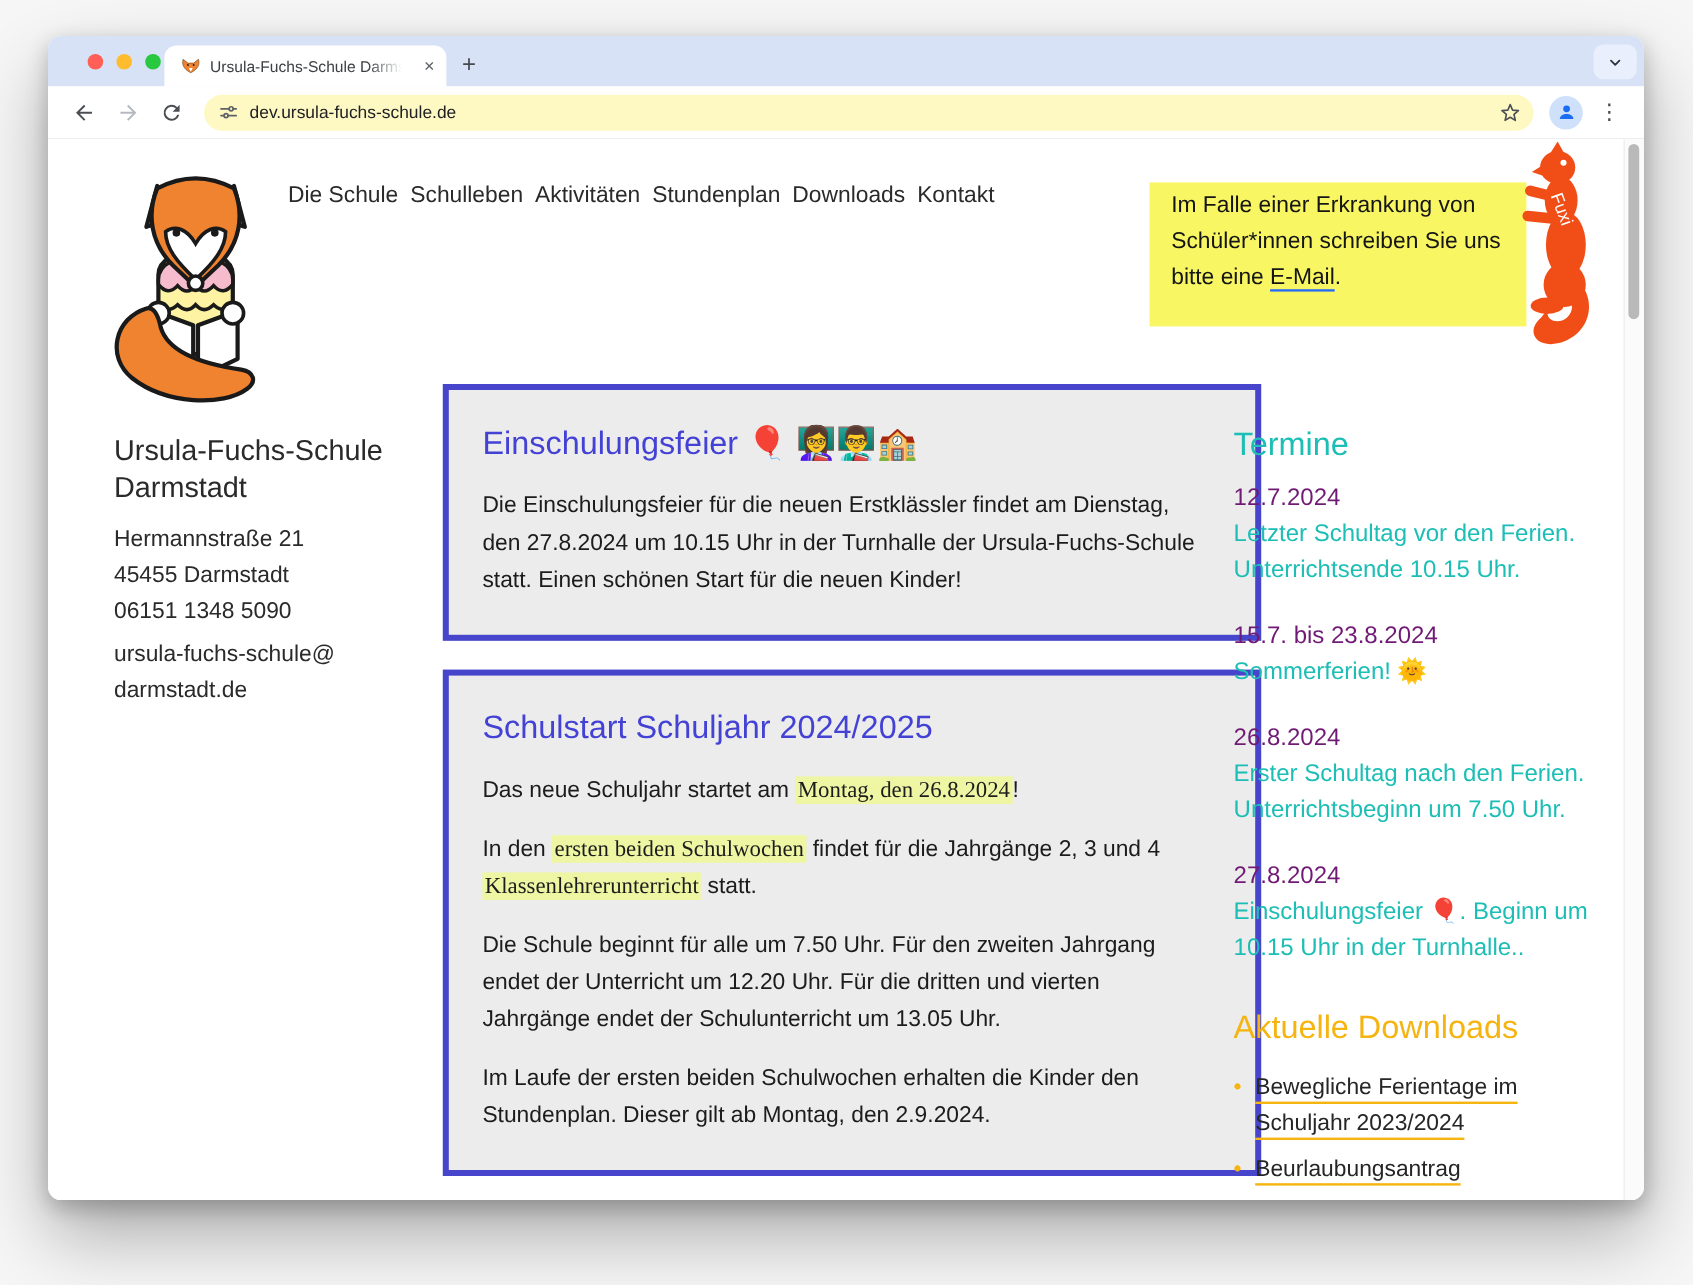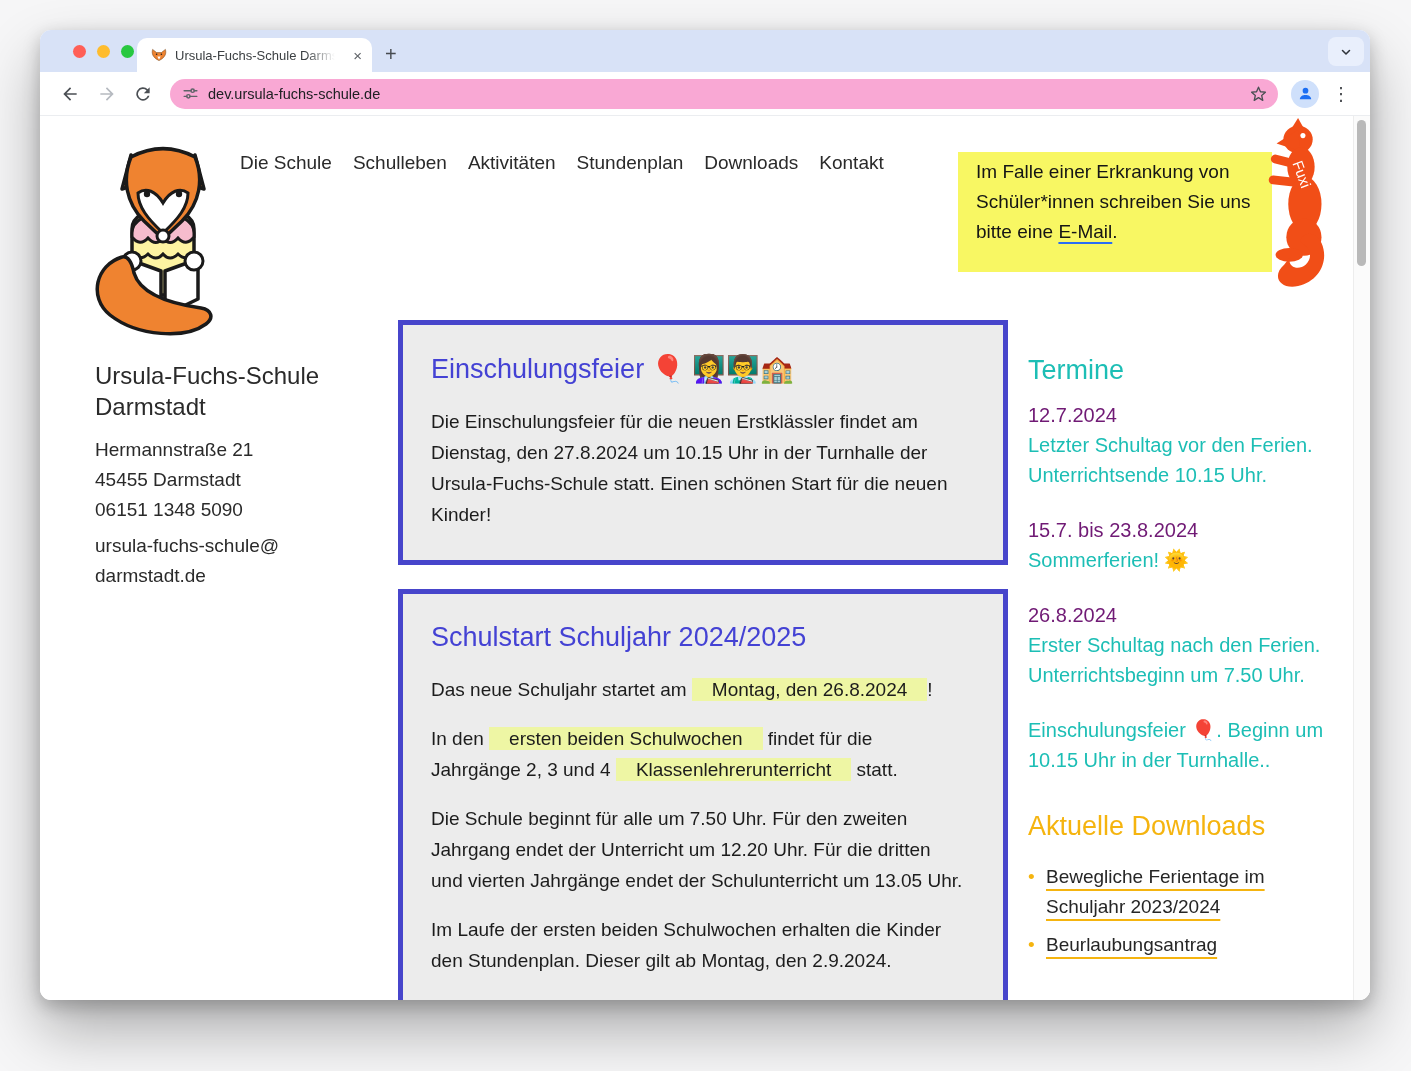--- a/index.html
+++ b/index.html
@@ -42,56 +42,56 @@
   }
   .toolbar{
     position:absolute; left:0; top:42px; right:0; height:44px; background:#fff;
     border-bottom:1px solid #ebedf0; display:flex; align-items:center;
   }
   .nav-ico{ width:20px; height:20px; flex:0 0 auto; }
   .ico-back{ margin-left:20px; }
   .ico-fwd{ margin-left:17px; }
   .ico-reload{ margin-left:16px; }
   .urlbar{
-    margin-left:17px; width:1108px; height:30px; background:#f9a8d4;
+    margin-left:17px; width:1108px; height:30px; background:#fef9c3;
     border-radius:15px; display:flex; align-items:center; padding:0 10px 0 12px;
   }
   .url-text{ font-size:14.5px; color:#202124; margin-left:9px; flex:1 1 auto; }
   .avatar{ width:28px; height:28px; border-radius:50%; background:#cfe0fb;
     margin-left:13px; display:flex; align-items:center; justify-content:center; }
   .menu-dots{ font-size:18px; color:#45484d; margin-left:13px; letter-spacing:0; }
   
   .page{ position:absolute; left:0; top:86px; right:0; bottom:0; background:#fff; overflow:hidden; }
   .scroll-track{ position:absolute; right:0; top:0; bottom:0; width:17px; background:#fbfbfb; border-left:1px solid #ededed; }
   .scroll-thumb{ position:absolute; right:4px; top:4px; width:9px; height:146px; border-radius:5px; background:#b9b9b9; }
 
   .logo{ position:absolute; left:48px; top:25px; width:150px; height:200px; }
-  .mainnav{ position:absolute; left:200px; top:36px; display:flex; gap:21px; }
+  .mainnav{ position:absolute; left:200px; top:36px; display:flex; gap:10px; }
   .nav-link{ font-size:19px; color:#2a2a2a; text-decoration:none; white-space:nowrap; }
   .notice{
     position:absolute; left:918px; top:36px; width:314px; min-height:120px;
     background:#f8f763; padding:5px 18px; font-size:19px; line-height:30px; color:#151515;
   }
   .notice-link{ color:#151515; text-decoration:underline; text-decoration-color:#2a6df5; text-decoration-thickness:2px; text-underline-offset:4px; }
   .mascot{ position:absolute; left:1228px; top:2px; width:64px; height:172px; }
 
   .identity{ position:absolute; left:55px; top:244px; width:280px; color:#2a2a2a; }
   .school-name{ font-size:24px; line-height:31px; font-weight:400; margin-bottom:13px; }
   .addr-line{ font-size:19px; line-height:30px; }
   .email{ margin-top:6px; }
 
-  .articles{ position:absolute; left:358px; top:204px; width:610px; }
+  .articles{ position:absolute; left:329px; top:204px; width:682px; }
   .article{
     border:5px solid #4745cb; background:#ececec;
     padding:28px 36px 30px 28px; margin-bottom:24px;
   }
   .article-title{ font-size:27px; font-weight:400; color:#4442d4; margin-bottom:21px; }
   .article p{ font-size:19px; line-height:31px; color:#1c1c1c; margin-bottom:18px; }
   .article p:last-child{ margin-bottom:0; }
-  mark{ background:#eef6a4; color:#1c1c1c; padding:1px 20px; }
+  mark{ background:#eef6a4; color:#1c1c1c; padding:1px 2px;font-family:Liberation Serif, serif; }
 
   .sidebar{ position:absolute; left:988px; top:239px; width:300px; }
   .termine-title{ font-size:27px; font-weight:400; color:#1cbeb5; margin-bottom:14px; }
   .event{ margin-bottom:25px; }
   .event-date{ font-size:20px; line-height:30px; color:#701a75; }
   .event-text{ font-size:20px; line-height:30px; color:#1cbeb5; }
   .downloads-title{ font-size:27px; font-weight:400; color:#f5b40f; margin:36px 0 20px 0; }
   .downloads-list{ list-style:none; }
   .downloads-list li{ position:relative; padding-left:18px; font-size:19px; line-height:30px; margin-bottom:8px; }
   .downloads-list li::before{ content:"•"; color:#f5b40f; position:absolute; left:0; top:0; }
@@ -236,20 +236,21 @@
           </div>
           <div class="event">
             <div class="event-date">15.7. bis 23.8.2024</div>
             <div class="event-text">Sommerferien! 🌞</div>
           </div>
           <div class="event">
             <div class="event-date">26.8.2024</div>
             <div class="event-text">Erster Schultag nach den Ferien. Unterrichtsbeginn um 7.50 Uhr.</div>
           </div>
           <div class="event">
+            <div class="event-date">27.8.2024</div>
             <div class="event-text">Einschulungsfeier 🎈. Beginn um 10.15 Uhr in der Turnhalle..</div>
           </div>
         </div>
       <h2 class="downloads-title">Aktuelle Downloads</h2>
       <ul class="downloads-list">
           <li><a class="dl-link">Bewegliche Ferientage im Schuljahr 2023/2024</a></li>
           <li><a class="dl-link">Beurlaubungsantrag</a></li>
         </ul>
     </div>
 

